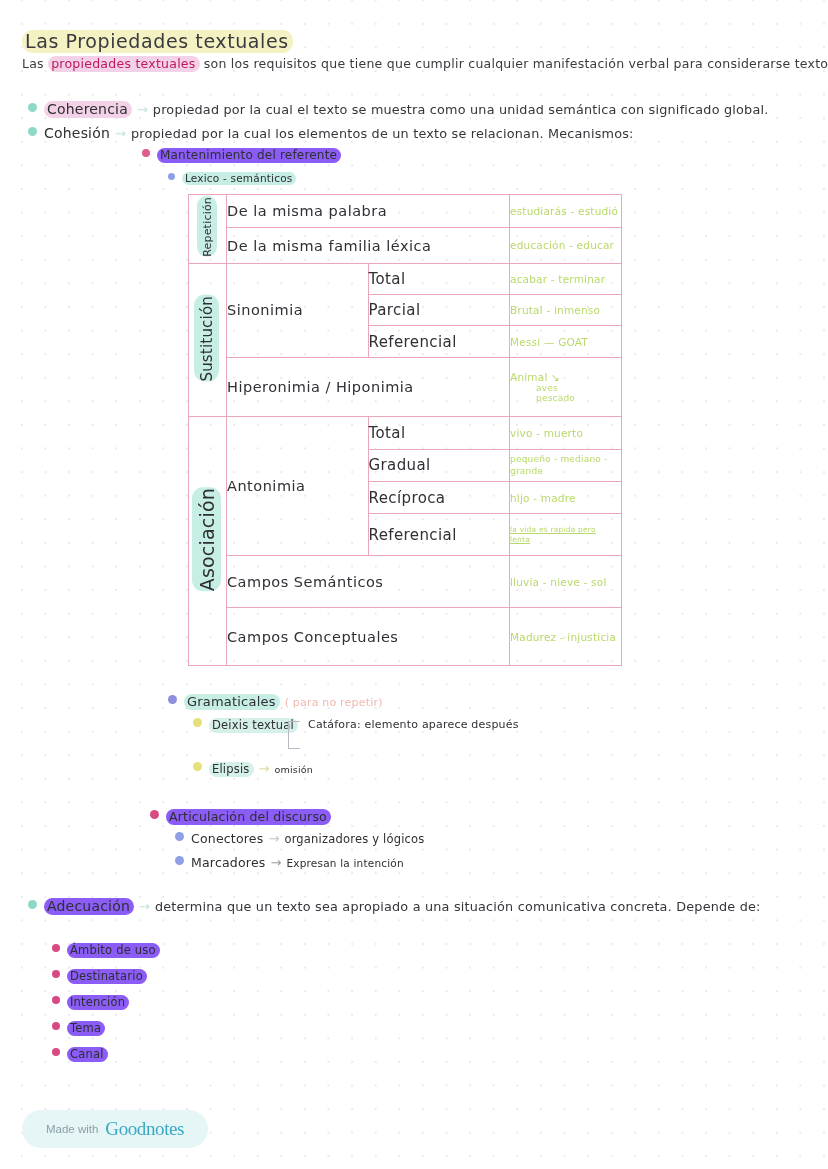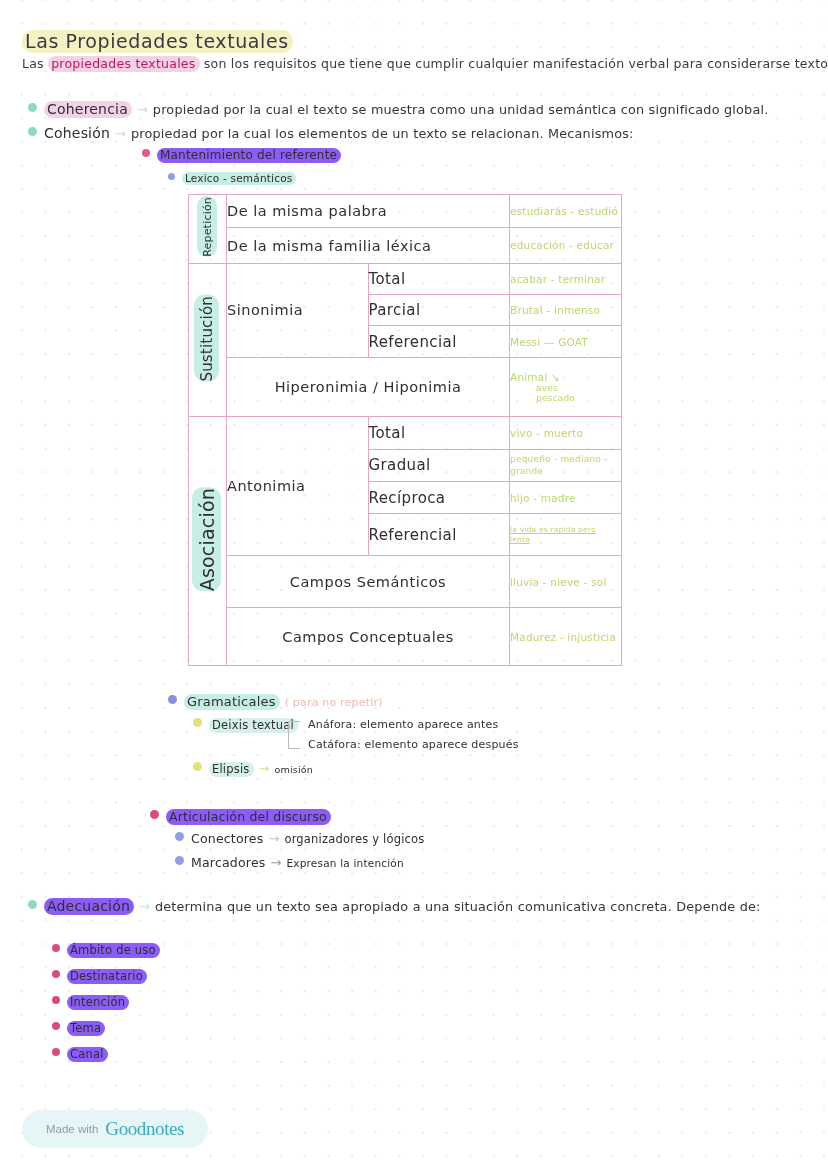--- a/index.html
+++ b/index.html
@@ -129,21 +129,21 @@
   .vsm { font-size: 11px; }
   .vmd { font-size: 15px; }
   .vlg { font-size: 19px; }
 
   .mid-cell {
     font-size: 14.5px;
     color: #2f2f35;
     padding-left: 34px;
     letter-spacing: .5px;
   }
-  .mid-cell.center { text-align: center; padding-left: 0; }
+  .mid-cell.center { text-align: left; padding-left: 0; }
   .sub-cell {
     font-size: 15px;
     color: #2f2f35;
     padding-left: 18px;
     letter-spacing: .4px;
   }
   .ex-cell {
     width: 112px;
     font-size: 10.5px;
     color: #b9d96a;
@@ -311,21 +311,20 @@
 <div class="lvl hw" id="row-gramaticales">
   <span class="bullet b-purple"></span><span class="hl hl-teal">Gramaticales</span><span class="note">( para no repetir)</span>
 </div>
 
 <div class="lvl hw" id="row-deixis">
   <span class="bullet b-yellow"></span><span class="hl hl-teal-l">Deixis textual</span>
 </div>
 
 <div class="lvl hw" id="deixis-branch">
   <span class="branch-line"></span>
-  <div class="branch-row">Anáfora: elemento  aparece antes</div>
   <div class="branch-row">Catáfora: elemento aparece después</div>
 </div>
 
 <div class="lvl hw" id="row-elipsis">
   <span class="bullet b-yellow"></span><span class="hl hl-teal-l">Elipsis</span><span class="arrow-l" style="color:#dcdc9a;">→</span><span style="font-size:9.5px;">omisión</span>
 </div>
 
 <div class="lvl hw" id="row-articulacion">
   <span class="bullet b-magenta"></span><span class="hl hl-purple">Articulación del discurso</span>
 </div>

